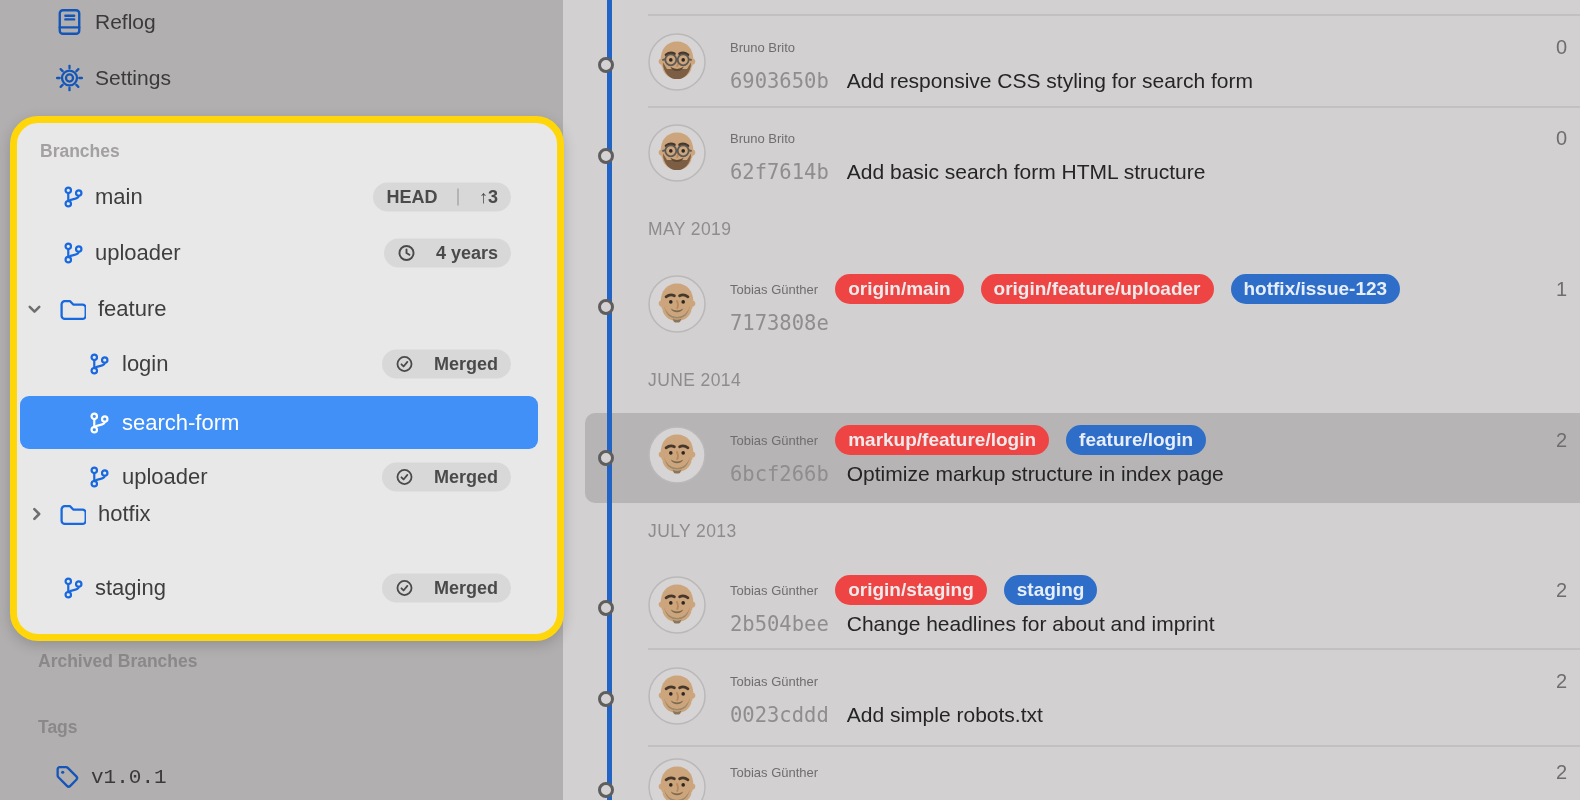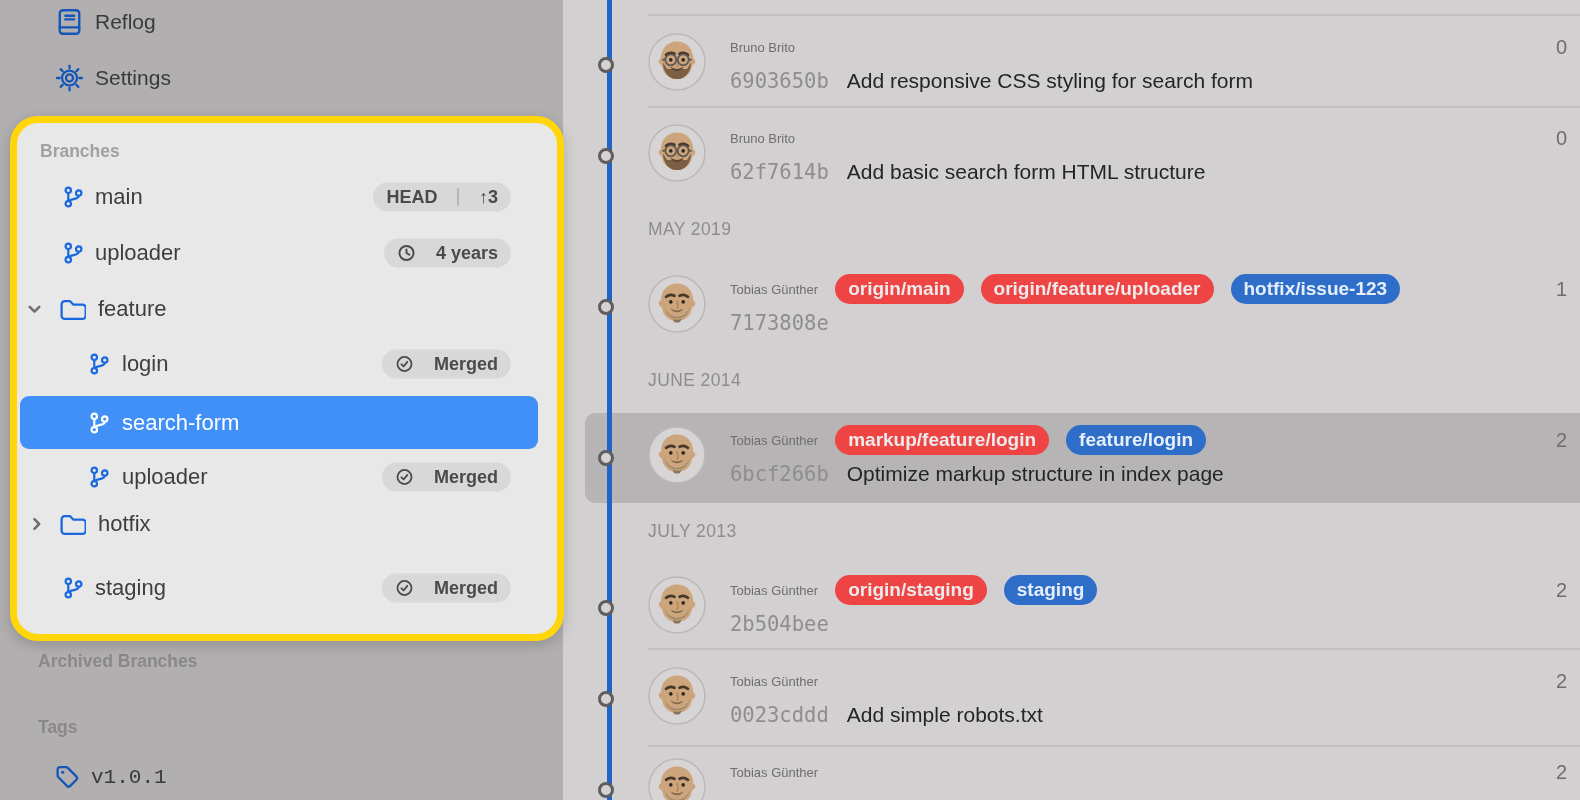--- a/index.html
+++ b/index.html
@@ -208,21 +208,21 @@
       <span class="blbl" style="left:105px">uploader</span>
       <span class="side-badge">
         <svg width="19" height="19" viewBox="0 0 20 20" fill="none" stroke="#4b4a4a" stroke-width="1.9" stroke-linecap="round" stroke-linejoin="round">
           <circle cx="10" cy="10" r="7.4"></circle>
             <path d="M6.8 10.3 l2.2 2.3 l4 -4.8"></path>
         </svg>
         <span>Merged</span>
       </span>
     </div>
 
-    <div class="b-row" style="top:381px">
+    <div class="b-row" style="top:371px">
       <span class="chev collapsed" style="left:11px">
         <svg width="17" height="17" viewBox="0 0 16 16" fill="none" stroke="#6f6d6d" stroke-width="2.4" stroke-linecap="round" stroke-linejoin="round">
           <path d="M3.5 6 L8 10.5 L12.5 6"></path>
         </svg>
       </span>
       <span class="bicon" style="left:42px">
         <svg width="27" height="23" viewBox="0 0 26 22" fill="none" stroke="#1868df" stroke-width="2.2" stroke-linejoin="round">
           <path d="M2.5 6.5 a3 3 0 0 1 3 -3 h5.2 l3 3.2 h9 a3 3 0 0 1 3 3 v7.8 a3 3 0 0 1 -3 3 h-17.2 a3 3 0 0 1 -3 -3 z"></path>
         </svg>
       </span>
@@ -414,20 +414,21 @@
             <path d="M22.8 33.5 q6.2 3.8 12.4 0 q-1.7 3.8 -6.2 3.8 q-4.5 0 -6.2 -3.8 z" fill="#7d6a4e"></path>
             <path d="M24.5 43.5 q4.5 2.5 9 0 l-1.5 3.5 q-3 1.2 -6 0 z" fill="#8a765a"></path>
           </svg></span>
       <div class="cl1">
         <span class="cname">Tobias Günther</span>
         <span class="refbadge gray">origin/staging</span>
         <span class="refbadge blue">staging</span>
       </div>
       <div class="cl2">
         <span class="chash">2b504bee</span>
+        <span class="cmsg">Change headlines for about and imprint</span>
       </div>
       <span class="cdate">2</span>
     </div>
 
     <div class="commit" style="top:666px">
       <span class="avatar"><svg width="58" height="58" viewBox="0 0 58 58">
             <circle cx="29" cy="29" r="28" fill="#d6d4d4" stroke="#bab8b8" stroke-width="1.5"></circle>
             <g>
               <circle cx="13.8" cy="28.5" r="3.1" fill="#cda57c"></circle>
               <circle cx="44.2" cy="28.5" r="3.1" fill="#cda57c"></circle>

